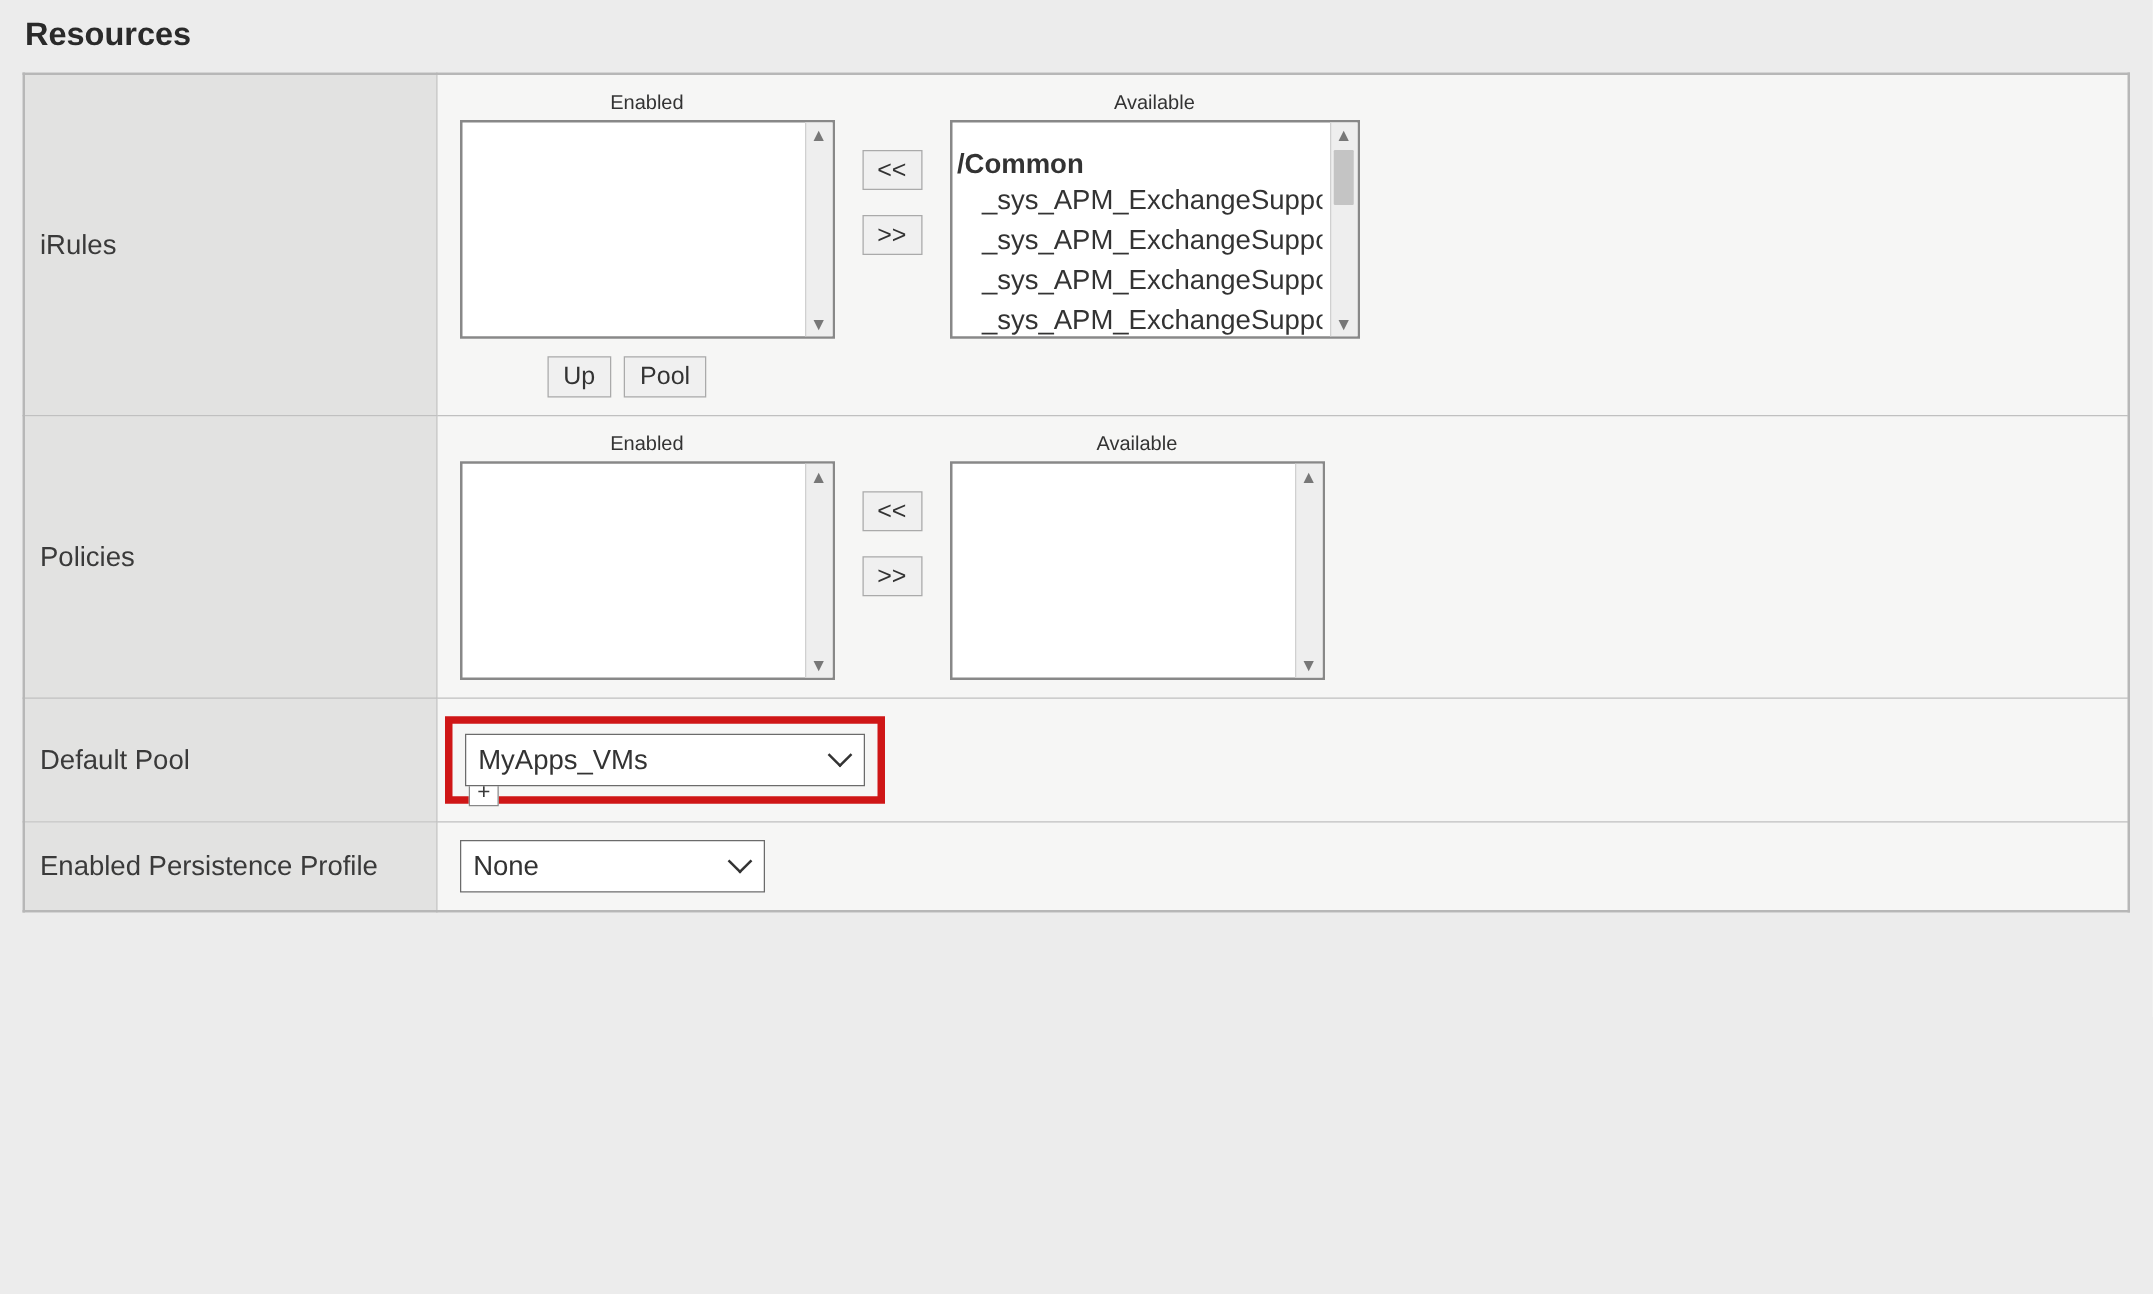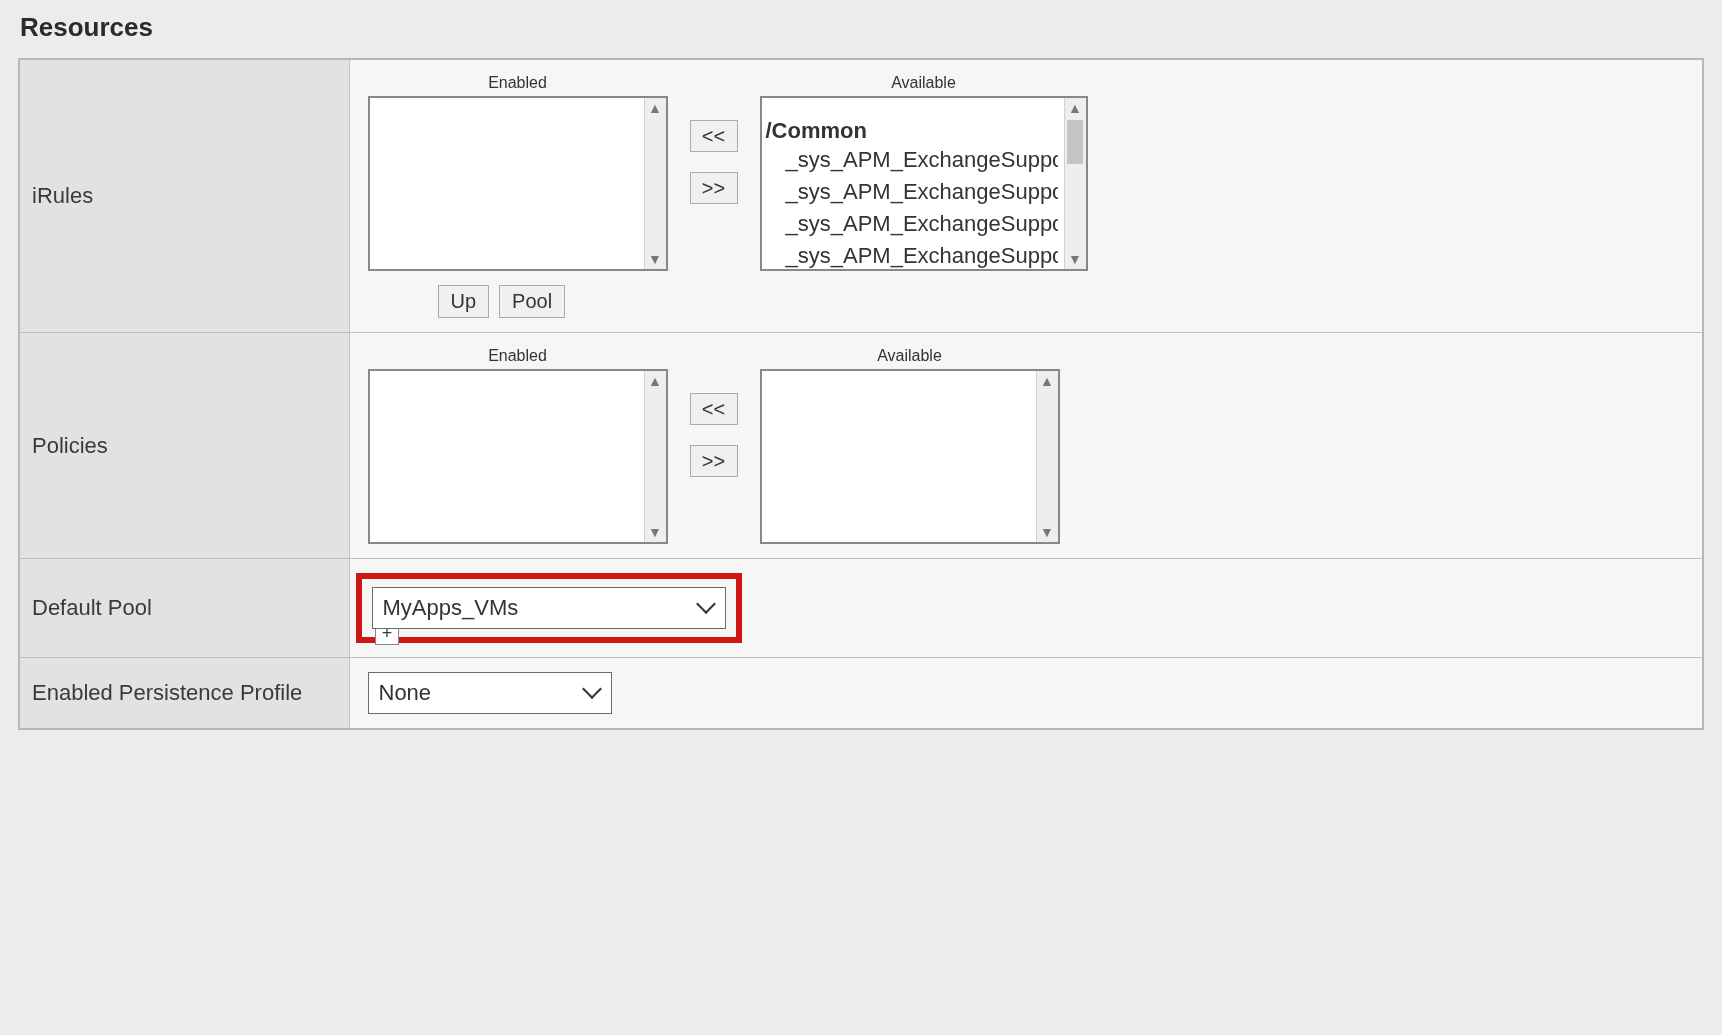--- a/index.html
+++ b/index.html
@@ -137,21 +137,21 @@
     .select-wrap {
       background: #fff;
       border: 1.5px solid #6b6b6b;
       height: 42px;
       display: flex;
       align-items: center;
       padding: 0 10px;
       position: relative;
       cursor: pointer;
     }
-    .select-wrap.w310 { width: 354px; }
+    .select-wrap.w310 { width: 320px; }
     .select-wrap.w260 { width: 244px; }
     .chevron-down-icon {
       margin-left: auto;
       width: 16px;
       height: 10px;
     }
     .chevron-down-icon::before {
       content: "";
       display: block;
       width: 12px;

